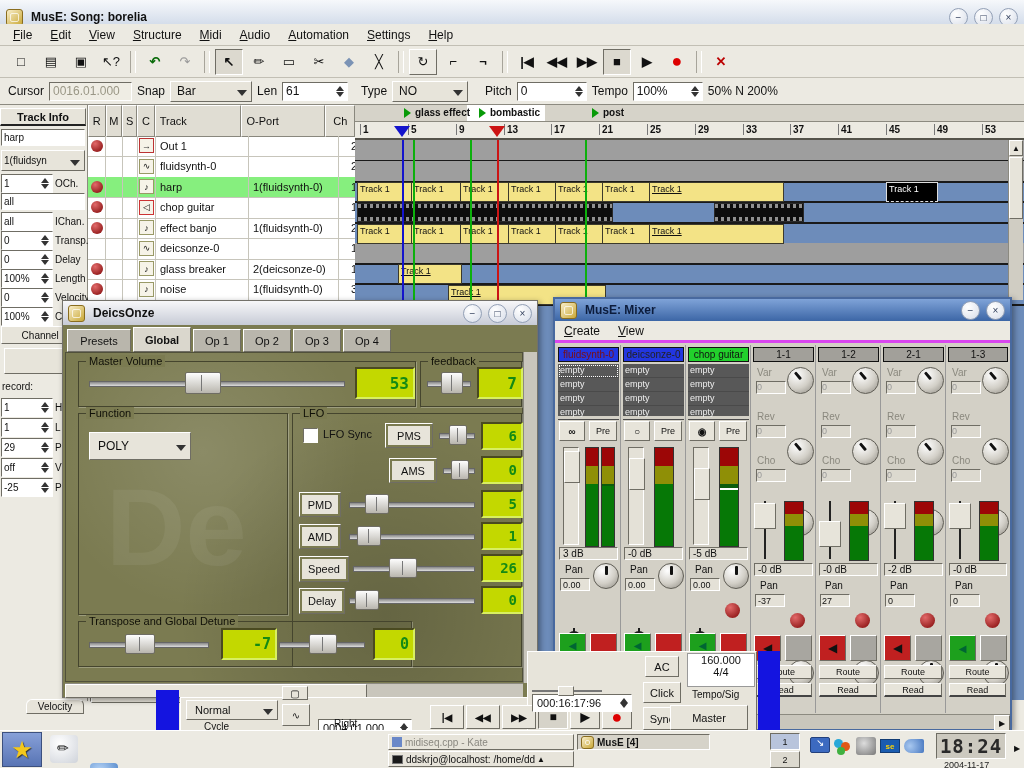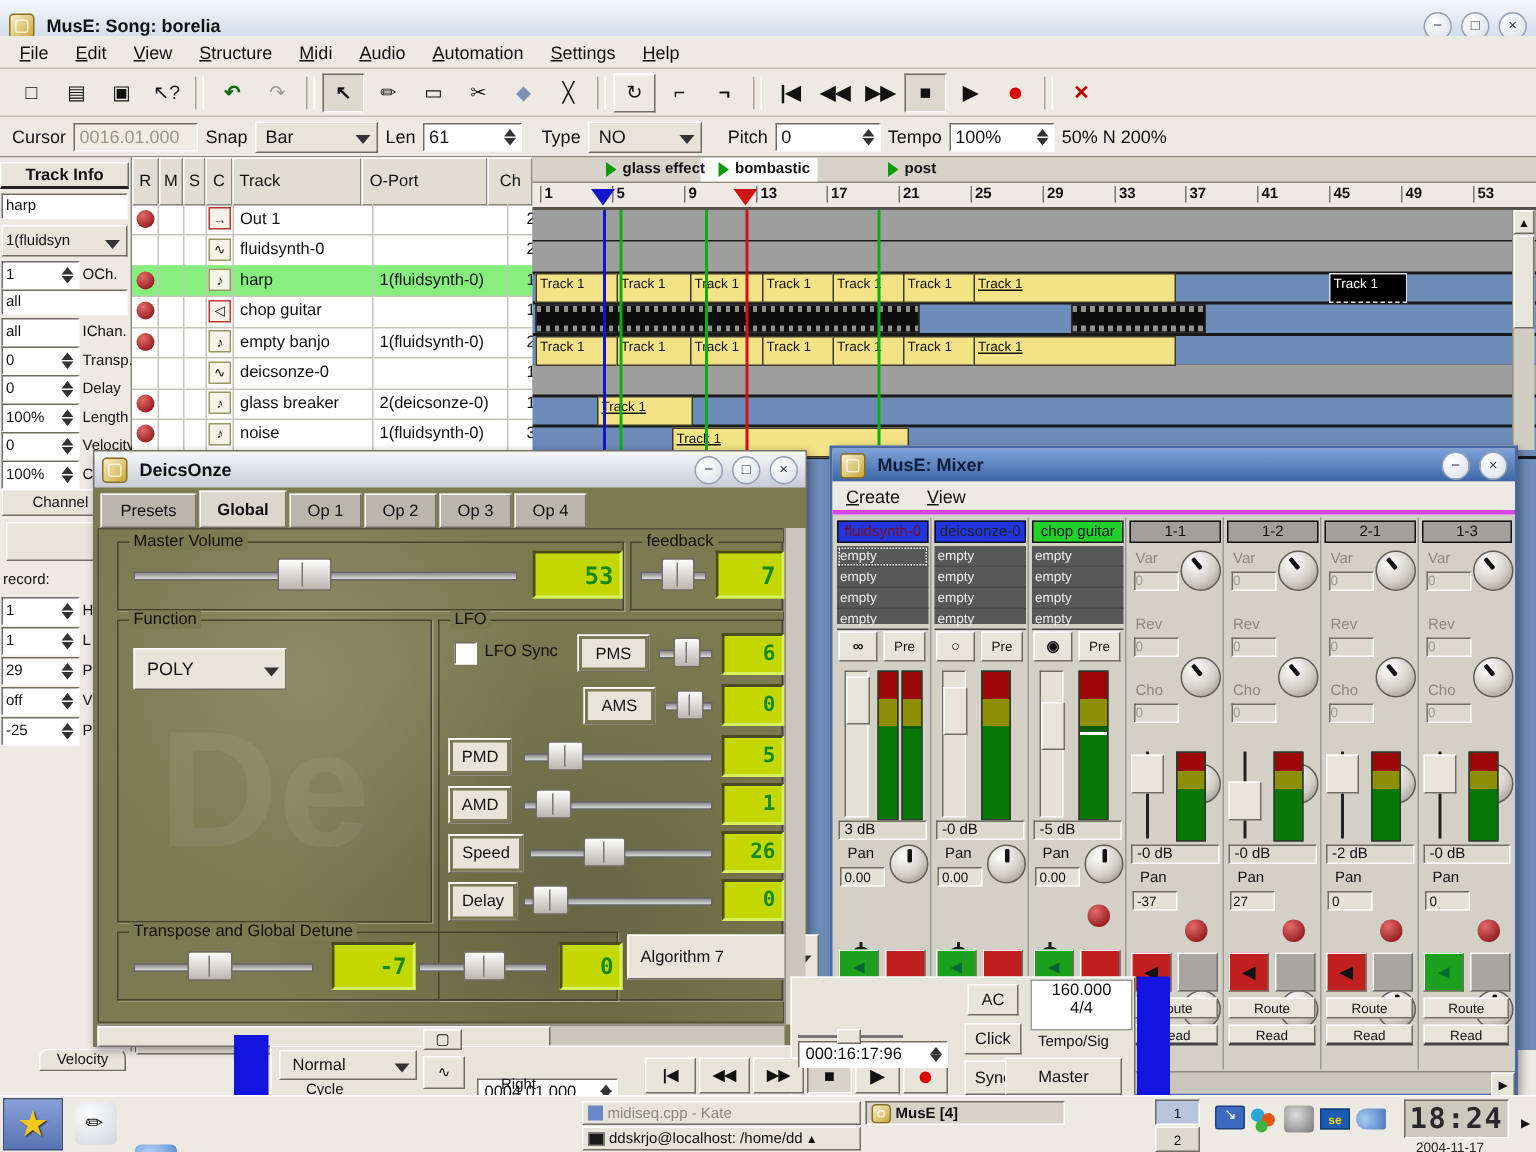--- a/index.html
+++ b/index.html
@@ -295,21 +295,21 @@
       </div>
       <div class="w row" style="left:0;top:113px;height:20px">
         <span class="tc" style="width:17px;height:20px;justify-content:center">
             <span class="recdot"></span>
           </span>
         <span class="tc" style="width:16px;height:20px"></span>
           <span class="tc" style="width:14px;height:20px"></span>
         <span class="tc" style="width:17px;height:20px;justify-content:center">
             <span class="ticon">♪</span>
           </span>
-        <span class="tc" style="width:88px;height:20px;padding-left:4px">empty banjo</span>
+        <span class="tc" style="width:88px;height:20px;padding-left:4px">effect banjo</span>
         <span class="tc" style="width:85px;height:20px;padding-left:4px">1(fluidsynth-0)</span>
         <span class="tc" style="width:30px;height:20px;justify-content:center">2</span>
       </div>
       <div class="w row" style="left:0;top:133px;height:21px">
         <span class="tc" style="width:17px;height:21px"></span>
           <span class="tc" style="width:16px;height:21px"></span>
           <span class="tc" style="width:14px;height:21px"></span>
         <span class="tc" style="width:17px;height:21px;justify-content:center">
             <span class="ticon">∿</span>
           </span>
@@ -524,21 +524,20 @@
             <div class="trk"></div>
             <div class="hdl" style="left:36px;width:28px"></div>
           </div>
         <div class="lcd" style="position:absolute;left:142px;top:6px;width:48px;height:28px;font-size:15px">-7</div>
         <div class="slider" style="position:absolute;left:200px;top:12px;width:86px;height:18px">
             <div class="trk"></div>
             <div class="hdl" style="left:30px;width:26px"></div>
           </div>
         <div class="lcd" style="position:absolute;left:294px;top:6px;width:34px;height:28px;font-size:15px">0</div>
       </div>
-      <div class="raised cmb btn f11" style="position:absolute;left:352px;top:270px;width:102px;height:28px;justify-content:flex-start;padding-left:8px">Algorithm 7</div>
     </div>
 
     <div class="w" style="left:460px;top:51px;width:14px;height:331px;background:#c9c6bc;border-left:1px solid #8c8a80"></div>
     <div class="w" style="left:2px;top:382px;width:458px;height:14px;background:#c9c6bc;border-top:1px solid #8c8a80">
       <div class="raised" style="width:300px;height:12px"></div>
     </div>
   </div>
 
   <div class="w" id="mixer-window" style="left:553px;top:297px;width:459px;height:434px;z-index:15;border:2px solid #48699f;background:#d3d0c6;box-shadow:2px 2px 6px rgba(0,0,0,.4)">
     <div class="w" style="left:0;top:0;width:455px;height:22px;background:linear-gradient(#7fa3d8,#3c66a6);display:flex;align-items:center;padding:0 5px;color:#0c1c3c">

